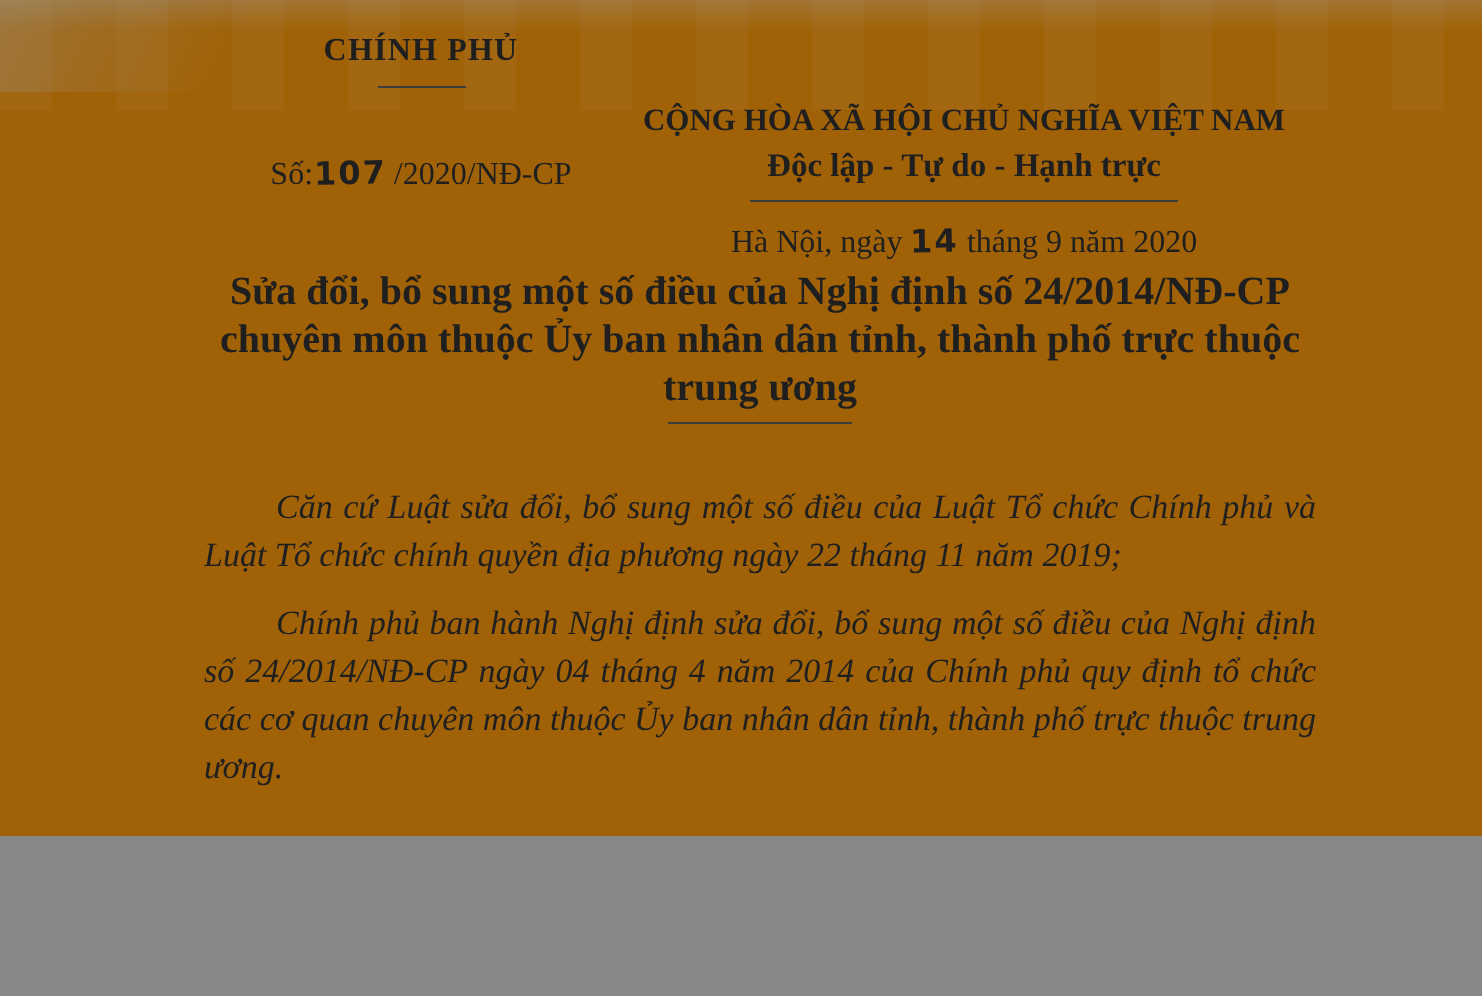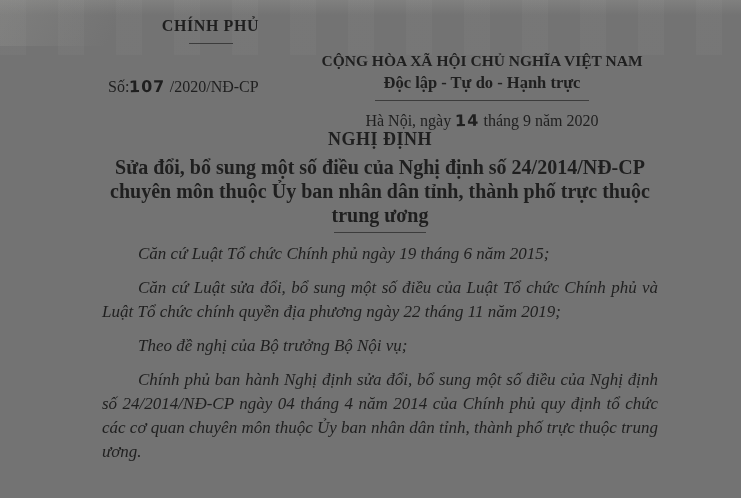--- a/index.html
+++ b/index.html
@@ -1,20 +1,20 @@
 <!DOCTYPE html>
 <html><head>
 <meta charset="utf-8">
 <style>
   html,body { margin:0; padding:0; background:#888; }
   .page {
     position:relative;
-    width:741px; height:498px;
+    width:741px; height:418px;
     margin:0 auto;
-    background:#737373;
+    background:#a16207;
     font-family:"Liberation Serif", serif;
     color:#1f1f1f;
     overflow:hidden;
   }
   
   .scan-top {
     position:absolute; top:0; left:0; width:741px; height:15px;
     background:linear-gradient(to bottom, rgba(158,158,155,0.30), rgba(158,158,155,0));
     pointer-events:none;
   }
@@ -30,21 +30,21 @@
     opacity:.5; pointer-events:none;
   }
   .rule { background:#3c3c3c; height:1px; }
 
   
   .header-left { position:absolute; left:118px; top:17px; width:185px; text-align:center; }
   .issuer { font-weight:bold; font-size:16px; letter-spacing:.6px; }
   .rule-issuer { width:44px; margin:8px auto 0; }
   .doc-number {
     position:absolute; left:108px; top:77px; width:205px;
-    font-size:16px; white-space:nowrap;
+    text-align:center; font-size:16px; white-space:nowrap;
   }
   .handwritten {
     font-family:"DejaVu Sans", sans-serif;
     font-weight:700; font-size:16px; letter-spacing:1px;
     display:inline-block; transform:rotate(-1deg);
   }
   .doc-number .handwritten { margin-right:4px; }
 
   
   .header-right { position:absolute; left:306px; top:15px; width:352px; text-align:center;margin-top:37px; }
@@ -91,28 +91,25 @@
     <div class="motto-2">Độc lập - Tự do - Hạnh trực</div>
     <div class="rule rule-motto"></div>
     <div class="dateline">
       <span class="it">Hà Nội, ngày</span>
       <span class="handwritten">14</span>
       <span class="it">tháng 9 năm 2020</span>
     </div>
   </div>
 
   <div class="title-block">
-    <div class="doc-title">NGHỊ ĐỊNH</div>
     <div class="doc-subtitle">
       <div>Sửa đổi, bổ sung một số điều của Nghị định số 24/2014/NĐ-CP</div>
       <div>chuyên môn thuộc Ủy ban nhân dân tỉnh, thành phố trực thuộc trung ương</div>
     </div>
     <div class="rule rule-title"></div>
   </div>
 
   <div class="body-block">
-    <p>Căn cứ Luật Tổ chức Chính phủ ngày 19 tháng 6 năm 2015;</p>
     <p>Căn cứ Luật sửa đổi, bổ sung một số điều của Luật Tổ chức Chính phủ và Luật Tổ chức chính quyền địa phương ngày 22 tháng 11 năm 2019;</p>
-    <p>Theo đề nghị của Bộ trưởng Bộ Nội vụ;</p>
     <p>Chính phủ ban hành Nghị định sửa đổi, bổ sung một số điều của Nghị định số 24/2014/NĐ-CP ngày 04 tháng 4 năm 2014 của Chính phủ quy định tổ chức các cơ quan chuyên môn thuộc Ủy ban nhân dân tỉnh, thành phố trực thuộc trung ương.</p>
   </div>
 
 </div>
 
 </body></html>

